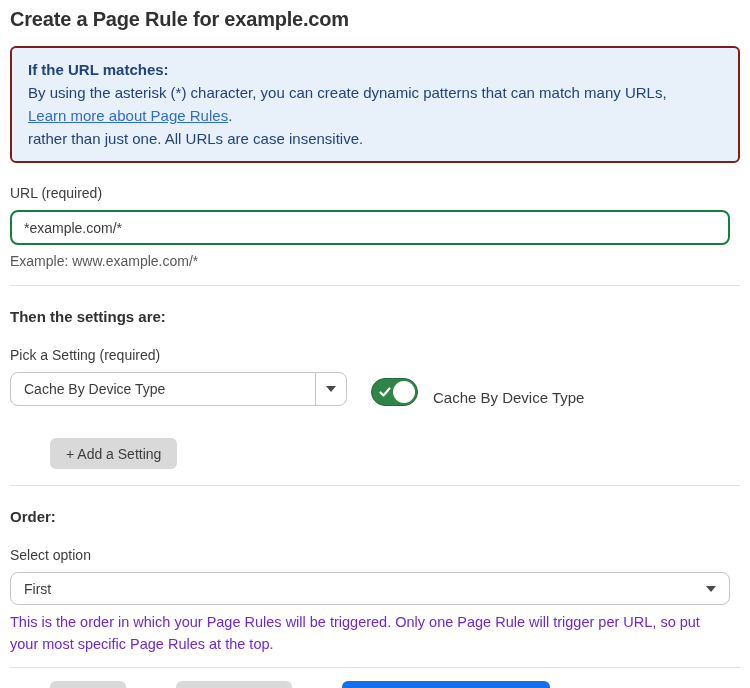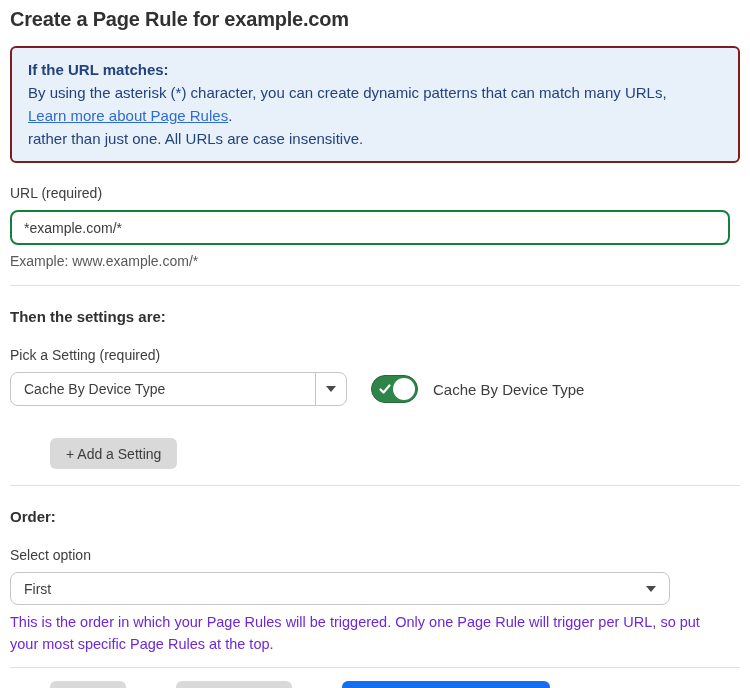--- a/index.html
+++ b/index.html
@@ -72,21 +72,21 @@
 
   .section-heading {
     font-size: 15px;
     font-weight: 700;
     color: #313131;
     margin-top: 22px;
   }
 
   .setting-row {
     display: flex;
-    align-items: center;
+    align-items: flex-end;
     margin-top: 0;
   }
 
   .select-box {
     display: flex;
     align-items: stretch;
     border: 1px solid #c5c5c5;
     border-radius: 8px;
     height: 34px;
     background: #fff;
@@ -165,21 +165,21 @@
     cursor: pointer;
     margin-left: 40px;
   }
   .btn-add { margin-top: 32px; }
   .btn-blue {
     background: #1570ef;
     color: #ffffff;
   }
 
   .select-order {
-    width: 660px;
+    width: 720px;
     margin-top: 8px;
   }
   .select-order .select-arrow-plain {
     width: 36px;
     display: flex;
     align-items: center;
     justify-content: center;
   }
   .select-order .select-value { padding-left: 13px; }
   .select-order .caret-down {

